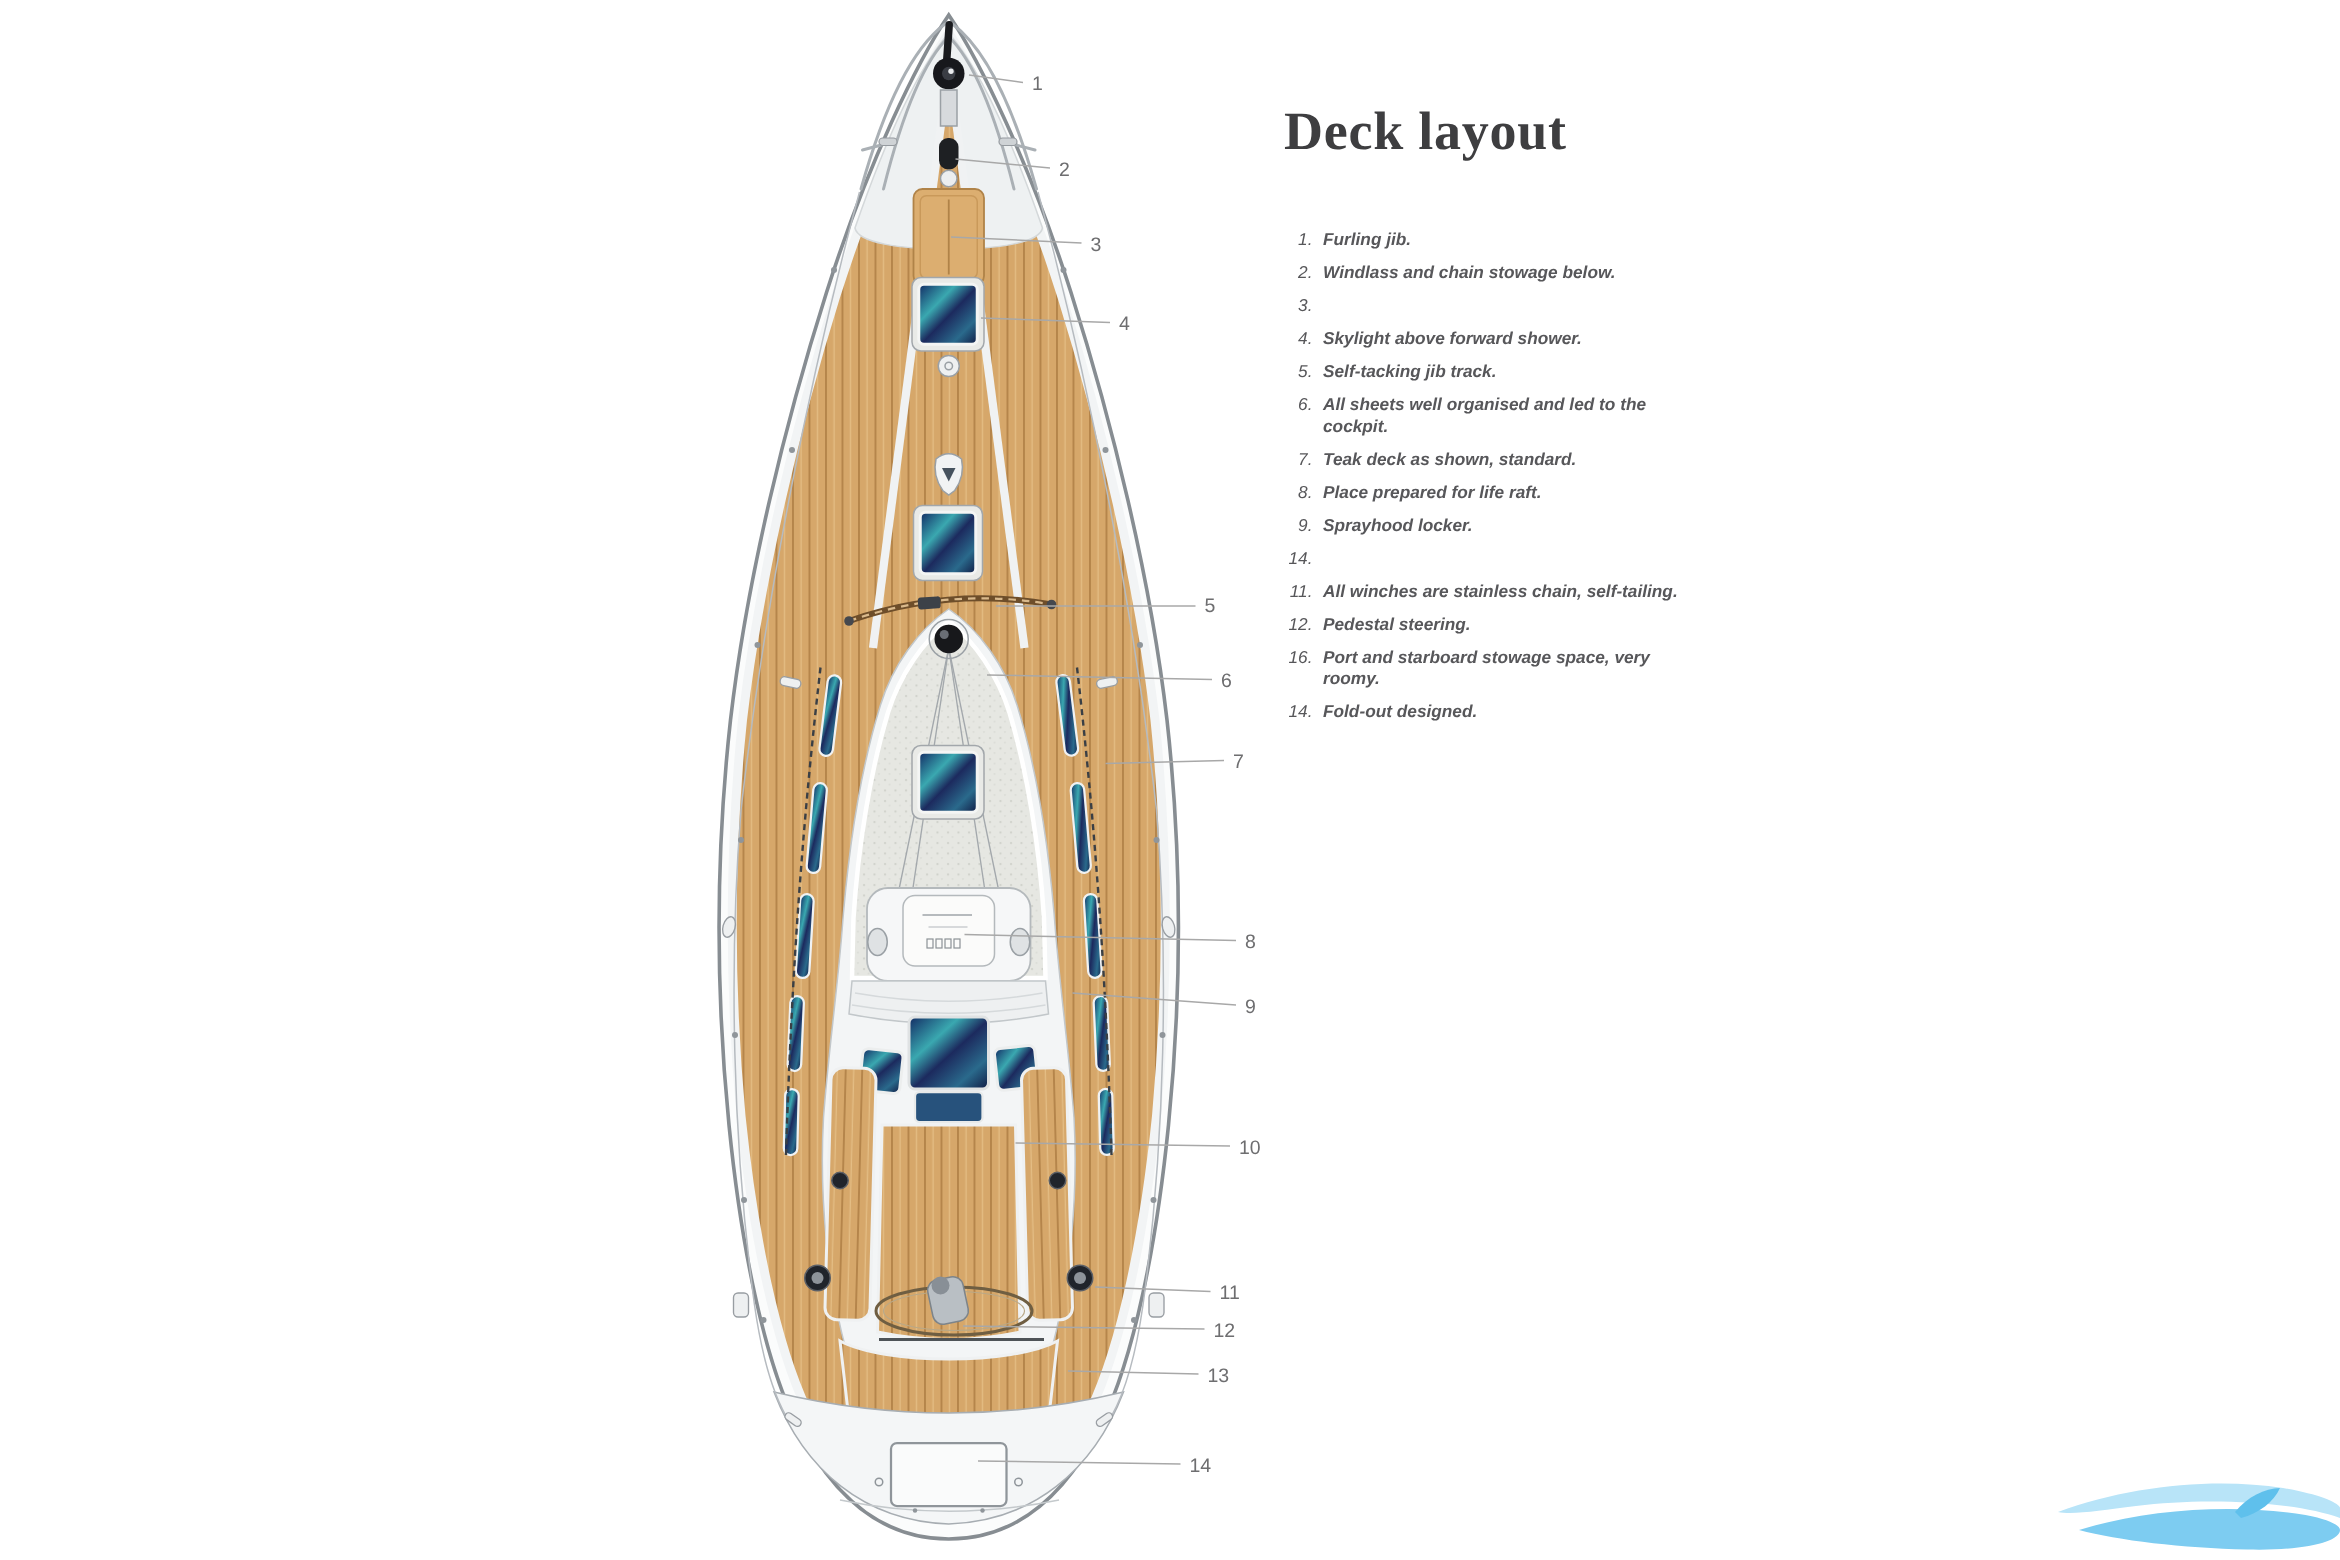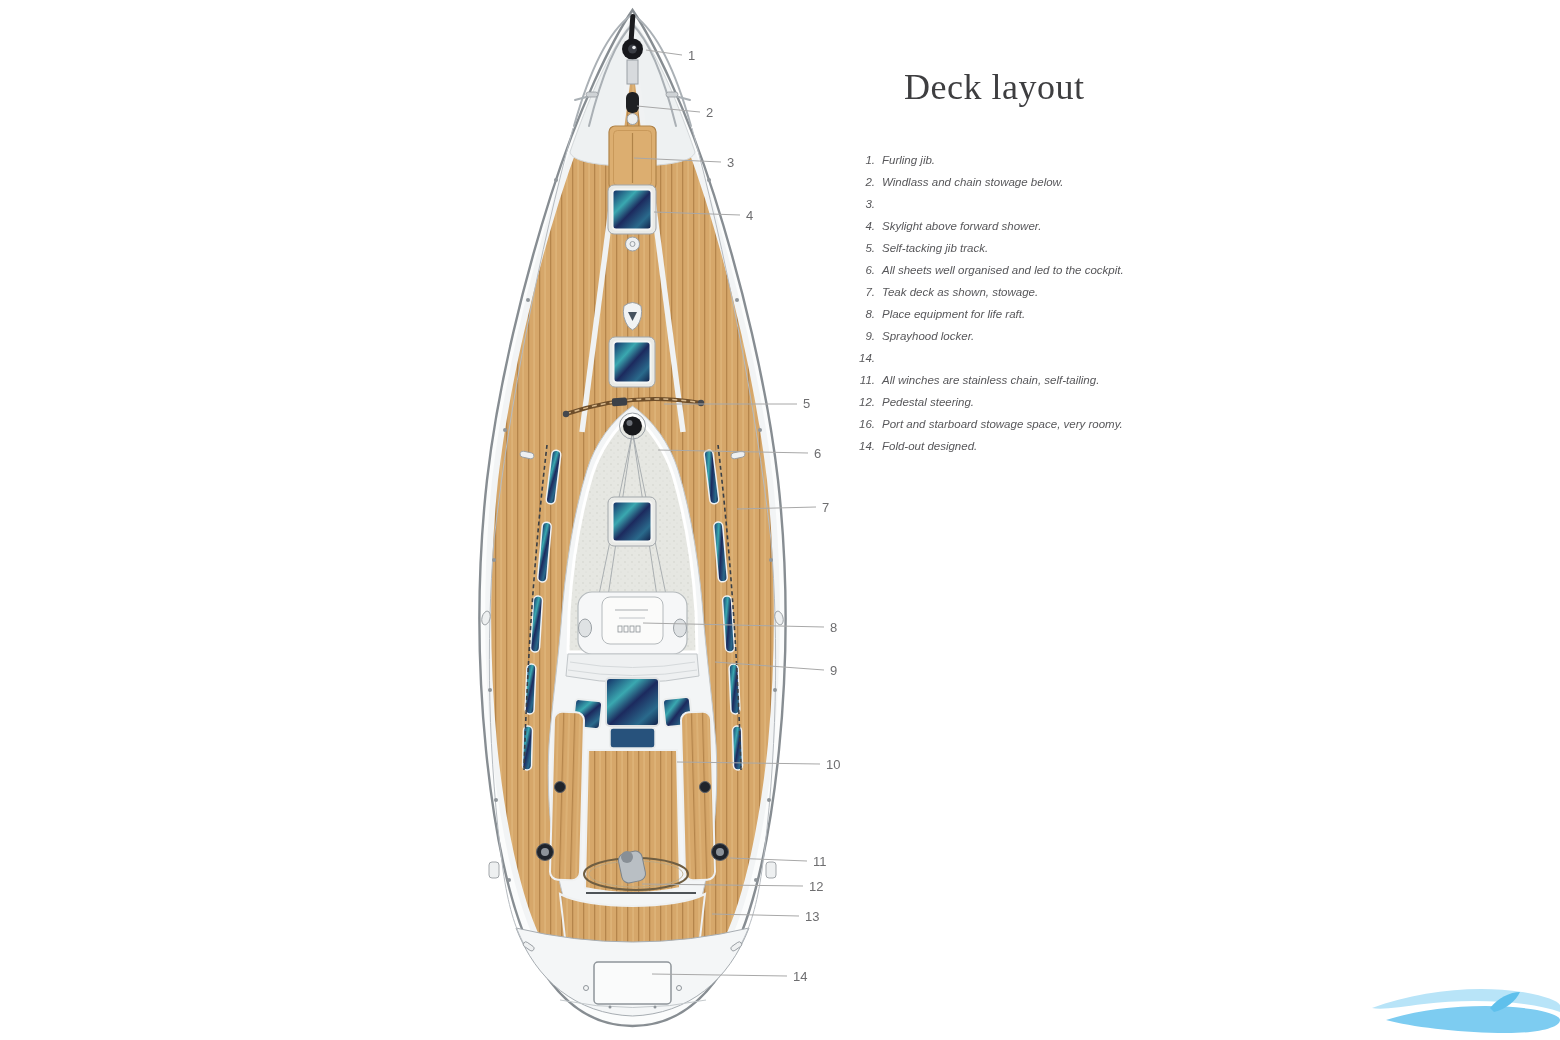--- a/index.html
+++ b/index.html
@@ -1,28 +1,28 @@
 <!DOCTYPE html>
 <html><head>
 <meta charset="utf-8">
 <style>
   html,body{margin:0;padding:0;background:#ffffff;}
   body{width:1560px;height:1040px;position:relative;overflow:hidden;
        font-family:"Liberation Sans",sans-serif;}
   .page{position:absolute;inset:0;}
   svg.diagram{position:absolute;left:0;top:0;}
-  .title{position:absolute;left:904px;top:66px;
-         font-family:"Liberation Serif",serif;font-size:36px;font-weight:400;
+  .title{position:absolute;left:856px;top:66px;
+         font-family:"Liberation Serif",serif;font-size:36px;font-weight:700;
          color:#3e3e40;letter-spacing:.5px;}
   ol.legend{position:absolute;left:853px;top:153px;margin:0;padding:0;
             list-style:none;width:274px;font-style:italic;font-size:11.5px;
             color:#57575a;}
   ol.legend li{display:flex;margin:0 0 7.5px 0;line-height:14.5px;}
   ol.legend .num{flex:none;width:22px;text-align:right;margin-right:7px;}
-  ol.legend .txt{flex:1;}
+  ol.legend .txt{flex:1;font-weight:bold;}
   .callout-label{font-family:"Liberation Sans",sans-serif;font-size:13px;fill:#6e6e70;}
 </style>
 </head>
 <body>
 
 <div class="page">
 
 <svg class="diagram" width="1560" height="1040" viewBox="0 0 1560 1040">
   <defs>
     <pattern id="teak" width="11" height="11" patternUnits="userSpaceOnUse">
@@ -331,25 +331,25 @@
   <li>
         <span class="num">5.</span>
         <span class="txt">Self-tacking jib track.</span>
       </li>
   <li>
         <span class="num">6.</span>
         <span class="txt">All sheets well organised and led to the cockpit.</span>
       </li>
   <li>
         <span class="num">7.</span>
-        <span class="txt">Teak deck as shown, stowage.</span>
+        <span class="txt">Teak deck as shown, standard.</span>
       </li>
   <li>
         <span class="num">8.</span>
-        <span class="txt">Place equipment for life raft.</span>
+        <span class="txt">Place prepared for life raft.</span>
       </li>
   <li>
         <span class="num">9.</span>
         <span class="txt">Sprayhood locker.</span>
       </li>
   <li>
         <span class="num">14.</span>
       </li>
   <li>
         <span class="num">11.</span>

